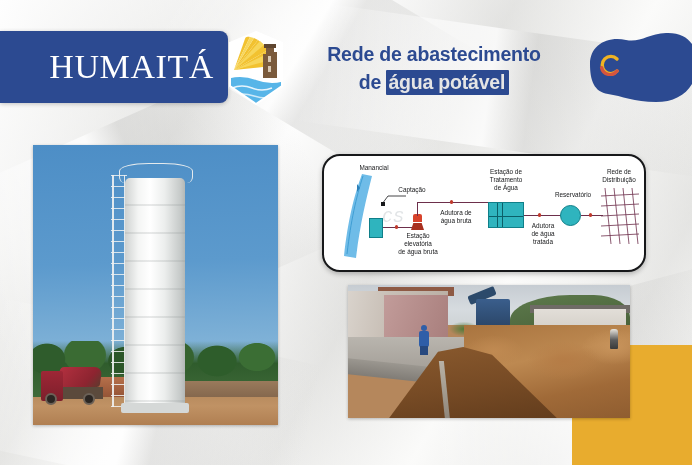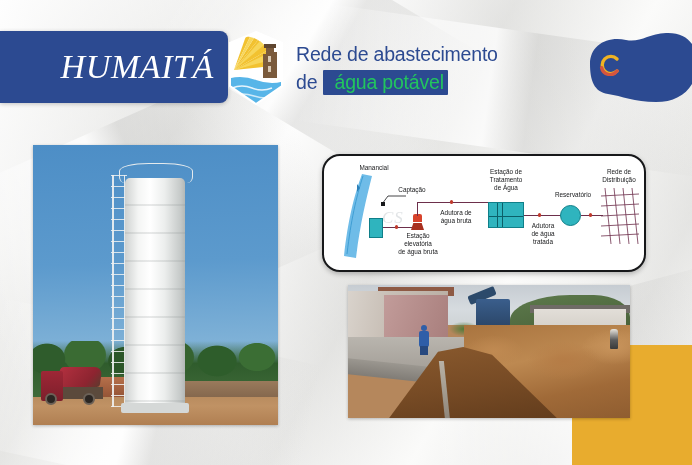--- a/index.html
+++ b/index.html
@@ -84,47 +84,47 @@
     margin-bottom: 1px;
   }
   .brand-main {
     font-family: "Liberation Serif", serif;
     font-size: 34px;
     letter-spacing: 0.6px;
     font-weight: 400;
     line-height: 1.02;
     color: #ffffff;
     white-space: nowrap;
-    font-style: italic;
   }
 
   
   .crest {
     position: absolute;
     left: 224px; top: 30px;
     width: 64px; height: 76px;
   }
 
   
   .headline {
     position: absolute;
     left: 296px; top: 42px;
     width: 276px;
     font-family: "Liberation Sans", sans-serif;
-    font-weight: normal;
+    font-weight: bold;
     font-size: 19.5px;
     line-height: 1.33;
     color: #2c4a91;
     letter-spacing: -0.2px;
+    text-align: center;
   }
   .headline .line2 { display: block; margin-top: 2px; }
   .hl-emph {
     background: #2c4a91;
-    color: #22c55e;
-    padding: 1px 4px 2px 12px;
+    color: #e5e5e5;
+    padding: 1px 4px 2px 2px;
     border-radius: 1px;
     box-decoration-break: clone;
     -webkit-box-decoration-break: clone;
   }
 
   
   .urbanes-logo {
     position: absolute;
     left: 576px; top: 16px;
     width: 120px; height: 96px;
@@ -375,21 +375,21 @@
     border-radius: 50%;
   }
   .dg-grid {
     position: absolute;
     left: 277px; top: 32px;
     width: 38px; height: 56px;
   }
   .dg-watermark {
     position: absolute;
     left: 58px; top: 52px;
-    font-family: Liberation Serif, serif;
+    font-family: Liberation Mono, monospace;
     font-size: 17px;
     color: rgba(120,130,140,0.22);
     letter-spacing: 1px;
     font-style: italic;
     pointer-events: none;
     user-select: none;
   }
 
   
   .photo-trench {

